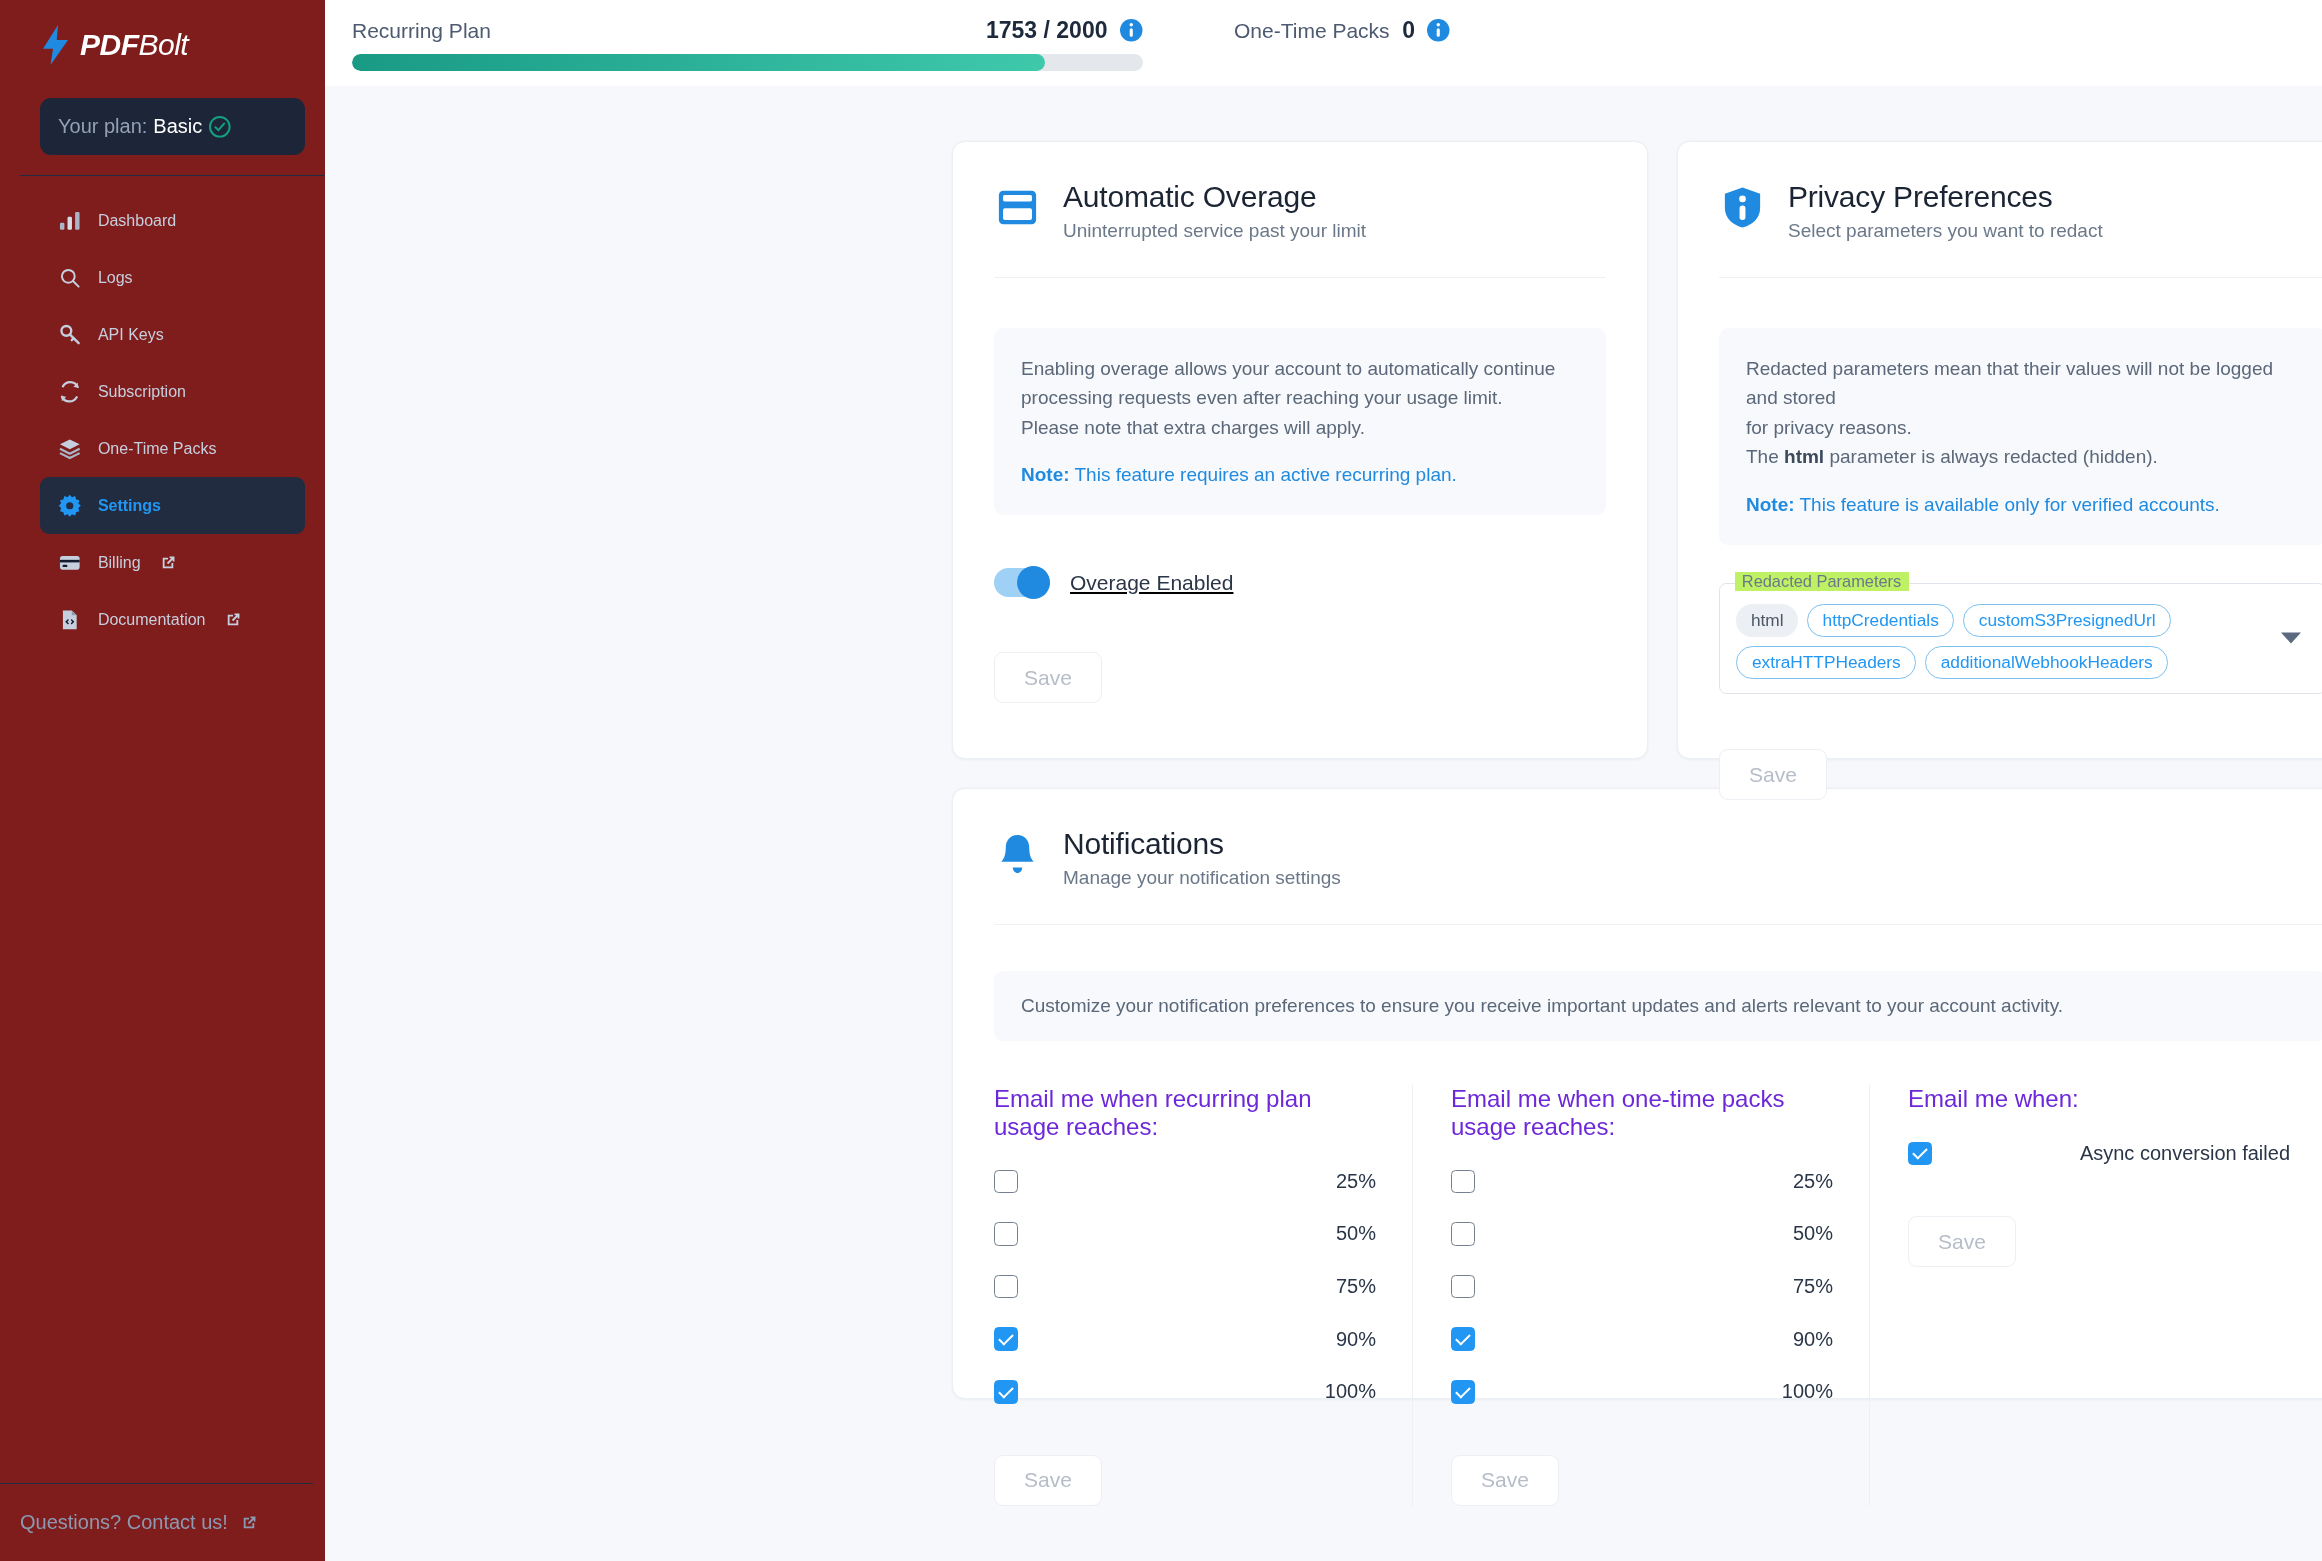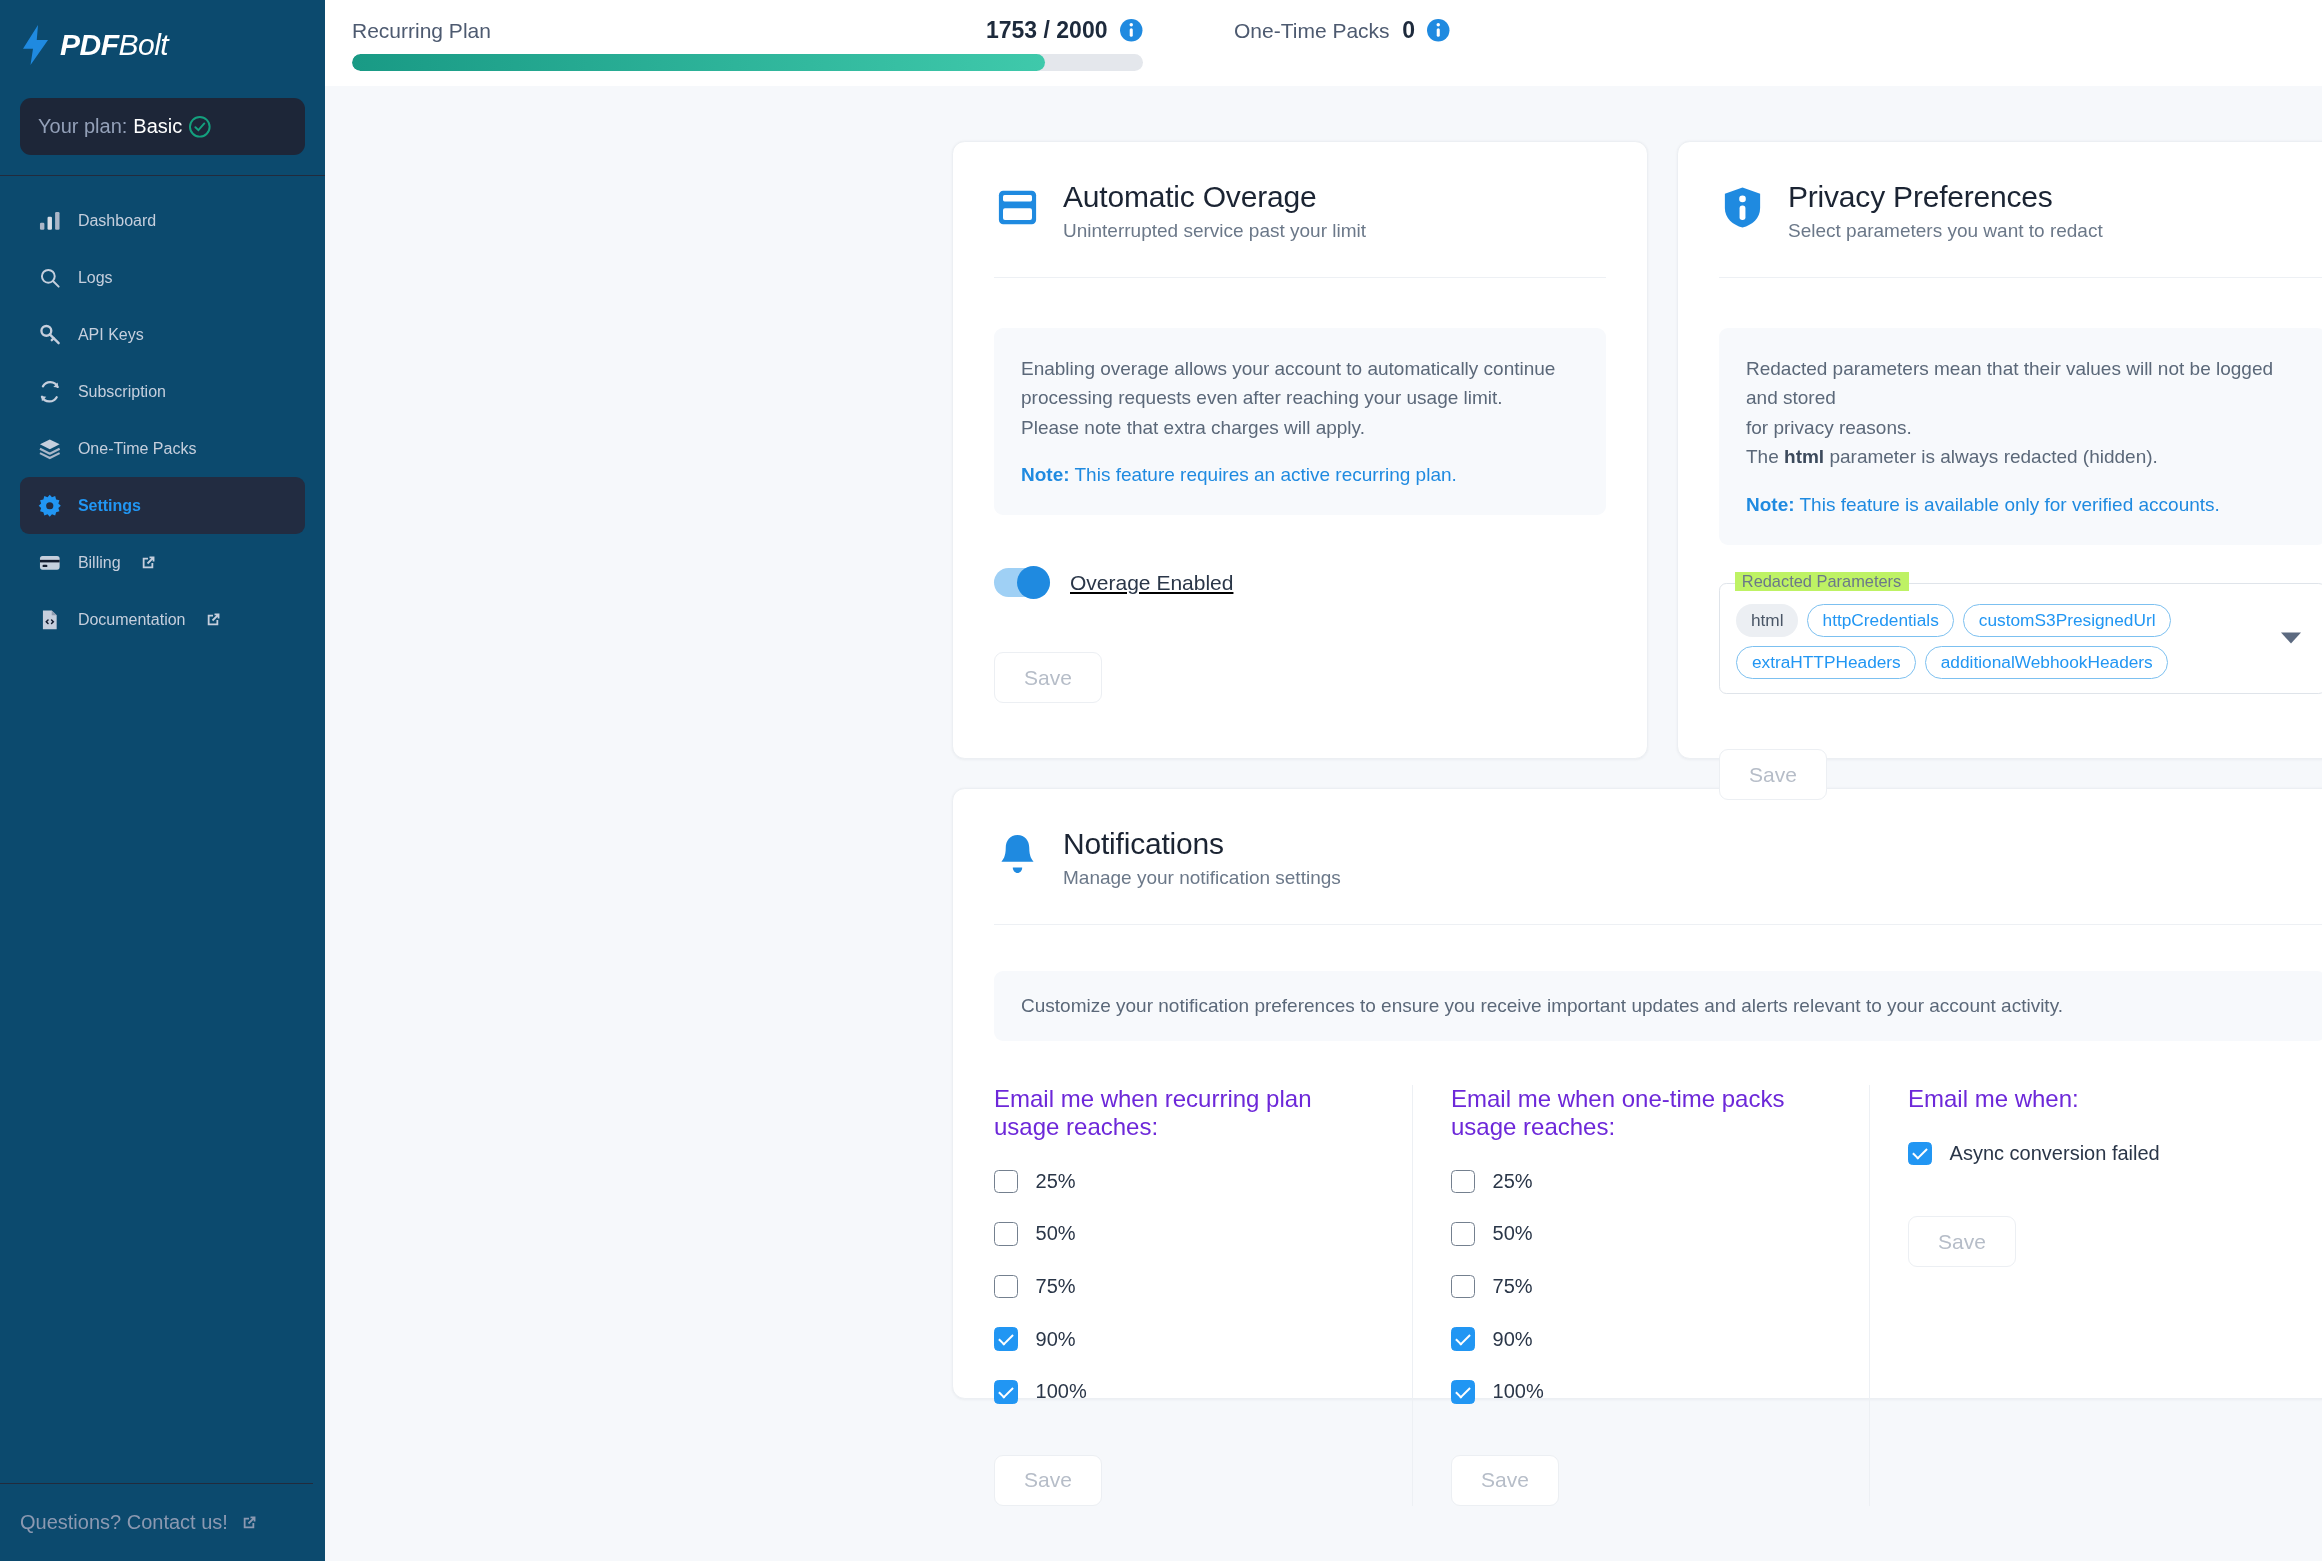--- a/index.html
+++ b/index.html
@@ -7,24 +7,25 @@
     width: 2323px; height: 1561px;
     font-family: "Liberation Sans", sans-serif;
     background: #ffffff;
     overflow: hidden;
   }
   .app { display: flex; width: 2323px; height: 1561px; }
 
   
   .sidebar {
     width: 325px; height: 1561px;
-    background: #0c4a6e;
+    background: #7f1d1d;
     display: flex; flex-direction: column;
     flex: 0 0 325px;
     position: relative;
+    padding-left: 20px;
   }
   .brand {
     height: 89px;
     display: flex; align-items: center;
     padding-left: 20px; gap: 9px;
   }
   .bolt-icon { width: 31px; height: 40px; flex: 0 0 31px; }
   .brand-text {
     font-size: 30px; font-weight: 700; font-style: italic;
     color: #ffffff; letter-spacing: -0.5px;
@@ -192,21 +193,21 @@
   .notif-desc {
     background: #f7f9fc; border-radius: 9px;
     padding: 23.6px 27px; margin-top: 47px;
     font-size: 19px; color: #5b6879;
   }
   .cols { display: flex; margin-top: 44px; }
   .col { flex: 1 1 0; padding-right: 36px; }
   .col.mid { border-left: 0.9px solid #edf0f4; border-right: 0.9px solid #edf0f4; padding-left: 38px; }
   .col.last { padding-left: 38px; }
   .col-title { font-size: 24px; color: #6d28d9; }
-  .cb-row { display: flex; align-items: center; gap: 18px; margin-top: 29px; }
+  .cb-row { display: flex; align-items: center; gap: 18px; margin-top: 29px; justify-content: space-between; }
   .cb {
     width: 23.6px; height: 23.6px; border-radius: 4.5px; flex: 0 0 23.6px;
     border: 1.8px solid #74808f; background: #ffffff;
     cursor: pointer; position: relative;
   }
   .cb.on { background: #2196f3; border-color: #2196f3; }
   .cb.on::after {
     content: ""; position: absolute;
     left: 7.3px; top: 2.7px; width: 6.4px; height: 11.8px;
     border: solid #ffffff; border-width: 0 2.7px 2.7px 0;

